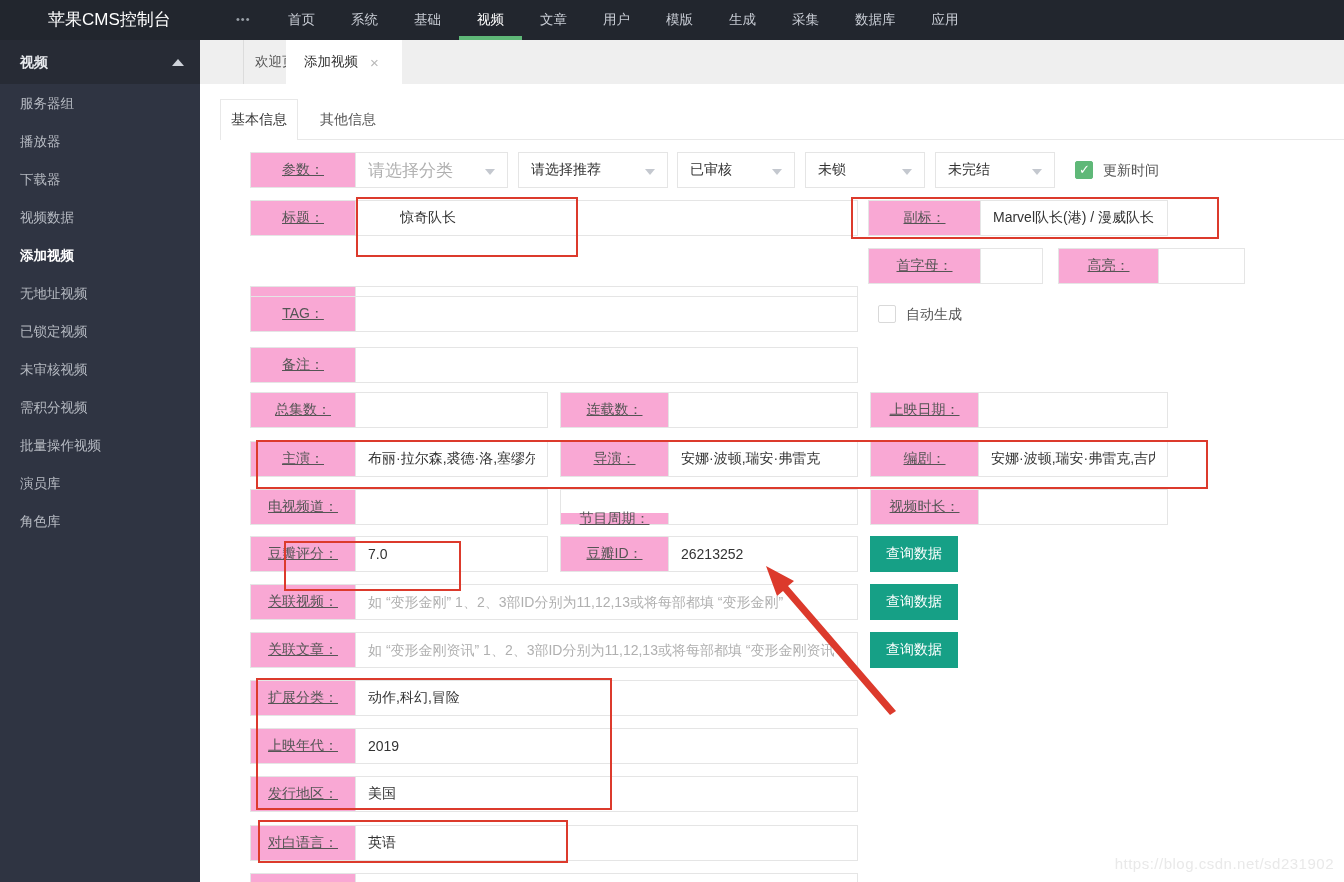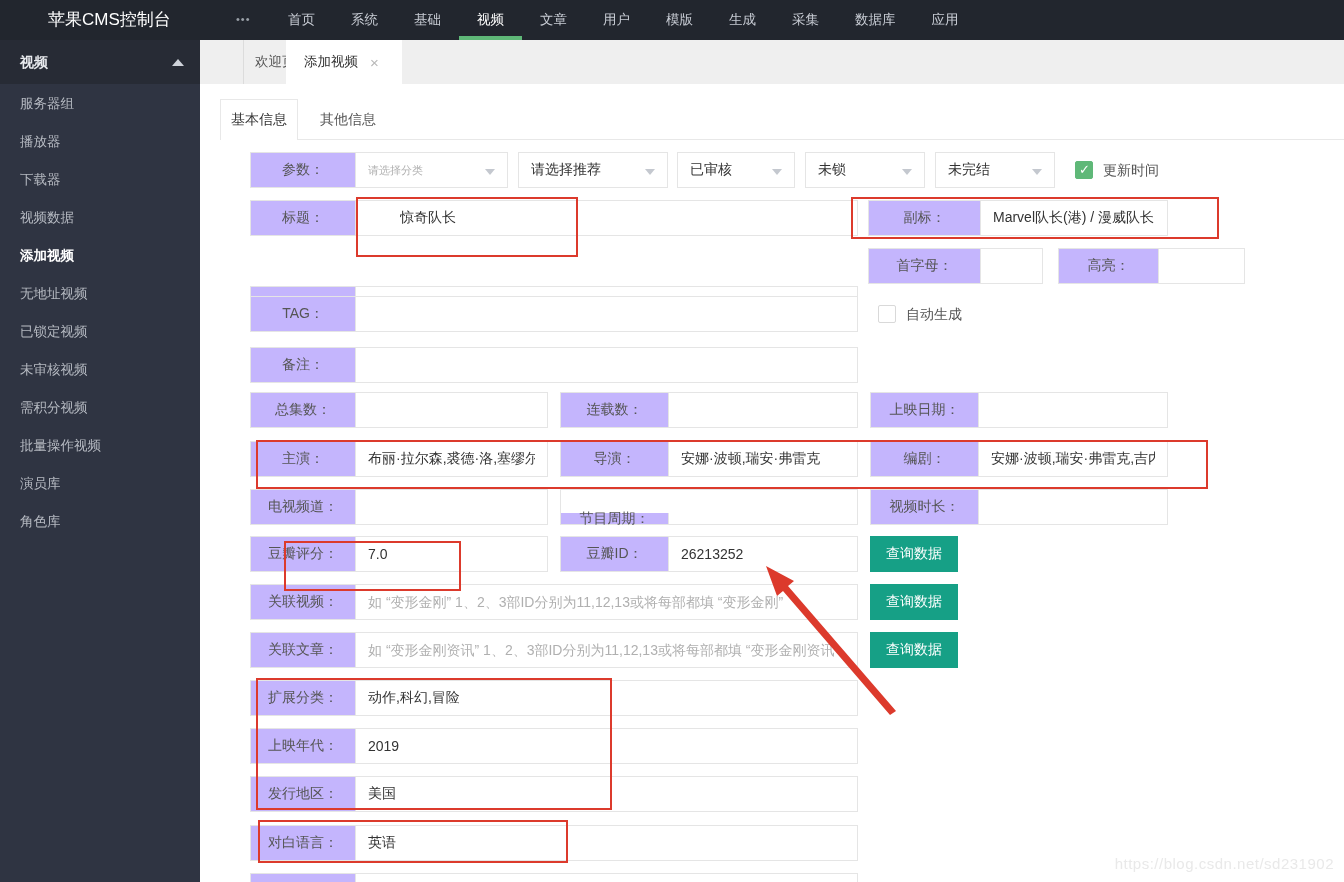--- a/index.html
+++ b/index.html
@@ -34,25 +34,25 @@
   
   .content { position:absolute; left:200px; top:84px; width:1144px; height:798px; background:#fff; overflow:hidden; }
 
   .ftab-line { position:absolute; left:20px; right:0; top:55px; height:1px; background:#e8e8e8; }
   .ftab { position:absolute; top:15px; height:41px; display:flex; align-items:center; justify-content:center; font-size:14px; cursor:pointer; }
   .ftab.active { left:20px; width:78px; background:#fff; color:#333; border:1px solid #e8e8e8; border-bottom:none; z-index:2; }
   .ftab.plain { left:120px; width:56px; color:#555; }
 
   
   .group { position:absolute; height:36px; border:1px solid #e5e5e5; background:#fff; }
-  .glabel { position:absolute; left:0; top:0; bottom:0; background:#c4b5fd; border-right:1px solid #e5e5e5; display:flex; align-items:center; justify-content:center; font-size:14px; color:#555; white-space:nowrap; }
+  .glabel { position:absolute; left:0; top:0; bottom:0; background:#f9a8d4; border-right:1px solid #e5e5e5; display:flex; align-items:center; justify-content:center; font-size:14px; color:#555; white-space:nowrap;text-decoration:underline; }
   .gfield { position:absolute; top:0; bottom:0; right:0; }
   .gfield input { width:100%; height:100%; border:none; outline:none; background:transparent; padding:0 12px; font-size:14px; color:#333; font-family:inherit; }
   .gfield input::placeholder { color:#b0b0b0; }
-  .gfield.select { display:flex; align-items:center; padding:0 28px 0 12px; font-size:11px; color:#333; cursor:pointer; }
+  .gfield.select { display:flex; align-items:center; padding:0 28px 0 12px; font-size:17px; color:#333; cursor:pointer; }
   .sel { position:absolute; height:36px; border:1px solid #e5e5e5; background:#fff; display:flex; align-items:center; padding:0 28px 0 12px; font-size:14px; color:#333; cursor:pointer; }
   .sel .chev, .gfield.select .chev { position:absolute; right:12px; top:16px; width:0; height:0; border-left:5px solid transparent; border-right:5px solid transparent; border-top:6px solid #c4c8cf; }
   .sel.placeholder, .gfield.select.placeholder { color:#b0b0b0; }
 
   .btn { position:absolute; width:88px; height:36px; background:var(--teal); color:#fff; font-size:14px; display:flex; align-items:center; justify-content:center; border:none; cursor:pointer; font-family:inherit; }
 
   .cb { position:absolute; width:18px; height:18px; border:1px solid #d9d9d9; border-radius:2px; background:#fff; cursor:pointer; }
   .cb.checked { background:var(--green); border-color:var(--green); }
   .cb.checked::after { content:"✓"; position:absolute; left:3px; top:0px; color:#fff; font-size:13px; font-weight:700; }
   .cb-label { position:absolute; font-size:14px; color:#555; line-height:20px; }

